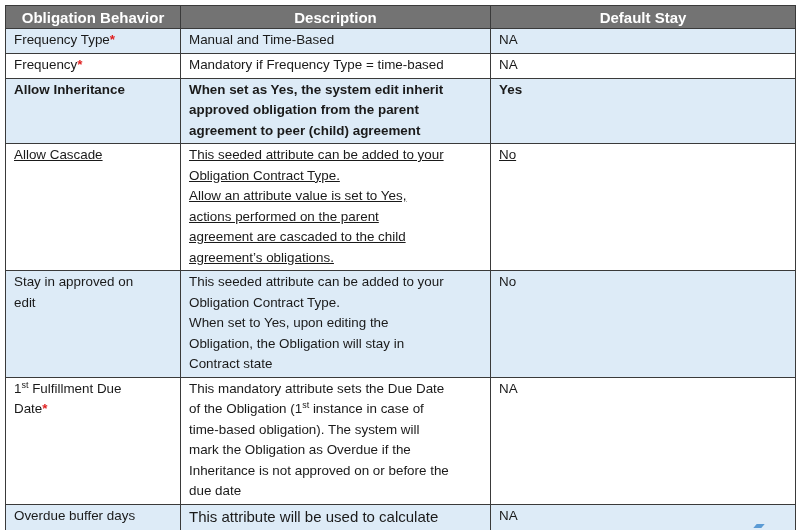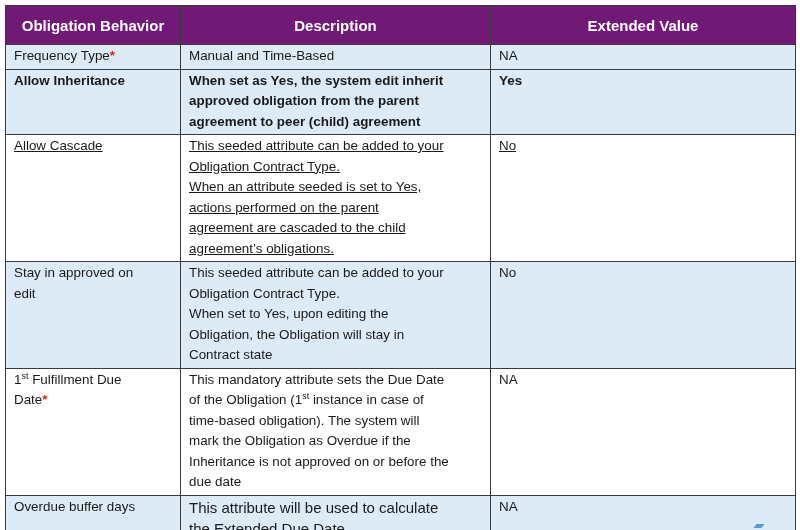--- a/index.html
+++ b/index.html
@@ -1,22 +1,22 @@
 <!DOCTYPE html>
 <html><head>
   <meta charset="utf-8">
   <style>
     html, body { margin: 0; padding: 0; background: #ffffff; }
     body { width: 800px; height: 530px; overflow: hidden; position: relative;
            font-family: "Liberation Sans", sans-serif; color: #1a1a1a; }
     table { position: absolute; left: 5px; top: 5px; border-collapse: collapse;
             width: 790px; table-layout: fixed; font-size: 13.4px; }
     col.c1 { width: 175px; } col.c2 { width: 310px; } col.c3 { width: 305px; }
-    th { background: #701a75; color: #ffffff; font-weight: bold; font-size: 15px;
-         border: 1px solid #3a3a3a; height: 22px; padding: 8px; text-align: center; }
+    th { background: #737373; color: #ffffff; font-weight: bold; font-size: 15px;
+         border: 1px solid #3a3a3a; height: 22px; padding: 0; text-align: center; }
     td { border: 1px solid #3a3a3a; vertical-align: top; padding: 1px 0 2px 8px;
          line-height: 20.5px; }
     tr.shade td { background: #ddebf7; }
     tr.plain td { background: #ffffff; }
     .star { color: #e02020; font-weight: bold; }
     sup { font-size: 9px; line-height: 0; vertical-align: super; }
     .desc-line { display: block; }
     .big { font-size: 15px; line-height: 21px; }
     .r1 td { height: 19px; } .r2 td { height: 21px; }
     .r3 td { height: 58px; font-weight: bold; } .r4 td { height: 119px; text-decoration: underline; }
@@ -31,46 +31,53 @@
 <table>
   <colgroup>
       <col class="c1">
       <col class="c2">
       <col class="c3">
     </colgroup>
   <thead>
     <tr>
       <th>Obligation Behavior</th>
       <th>Description</th>
-      <th>Extended Value</th>
+      <th>Default Stay</th>
     </tr>
   </thead>
   <tbody>
     <tr class="shade r1">
       <td><span>Frequency Type</span><span class="star">*</span></td>
       <td>
           <span class="desc-line">Manual and Time-Based</span>
+        </td>
+      <td>NA</td>
+    </tr>
+    <tr class="plain r2">
+      <td><span>Frequency</span><span class="star">*</span></td>
+      <td>
+          <span class="desc-line">Mandatory if Frequency Type = time-based</span>
         </td>
       <td>NA</td>
     </tr>
     <tr class="shade r3">
       <td>Allow Inheritance</td>
       <td>
         <span class="desc-line">When set as Yes, the system edit inherit</span>
         <span class="desc-line">approved obligation from the parent</span>
         <span class="desc-line">agreement to peer (child) agreement</span>
       </td>
       <td>Yes</td>
     </tr>
     <tr class="plain r4">
       <td>Allow Cascade</td>
       <td>
         <span class="desc-line">This seeded attribute can be added to your</span>
         <span class="desc-line">Obligation Contract Type.</span>
-        <span class="desc-line">When an attribute seeded is set to Yes,</span>
+        <span class="desc-line">Allow an attribute value is set to Yes,</span>
         <span class="desc-line">actions performed on the parent</span>
         <span class="desc-line">agreement are cascaded to the child</span>
         <span class="desc-line">agreement’s obligations.</span>
       </td>
       <td>No</td>
     </tr>
     <tr class="shade r5">
       <td>
         <span class="desc-line">Stay in approved on</span>
         <span class="desc-line">edit</span>

